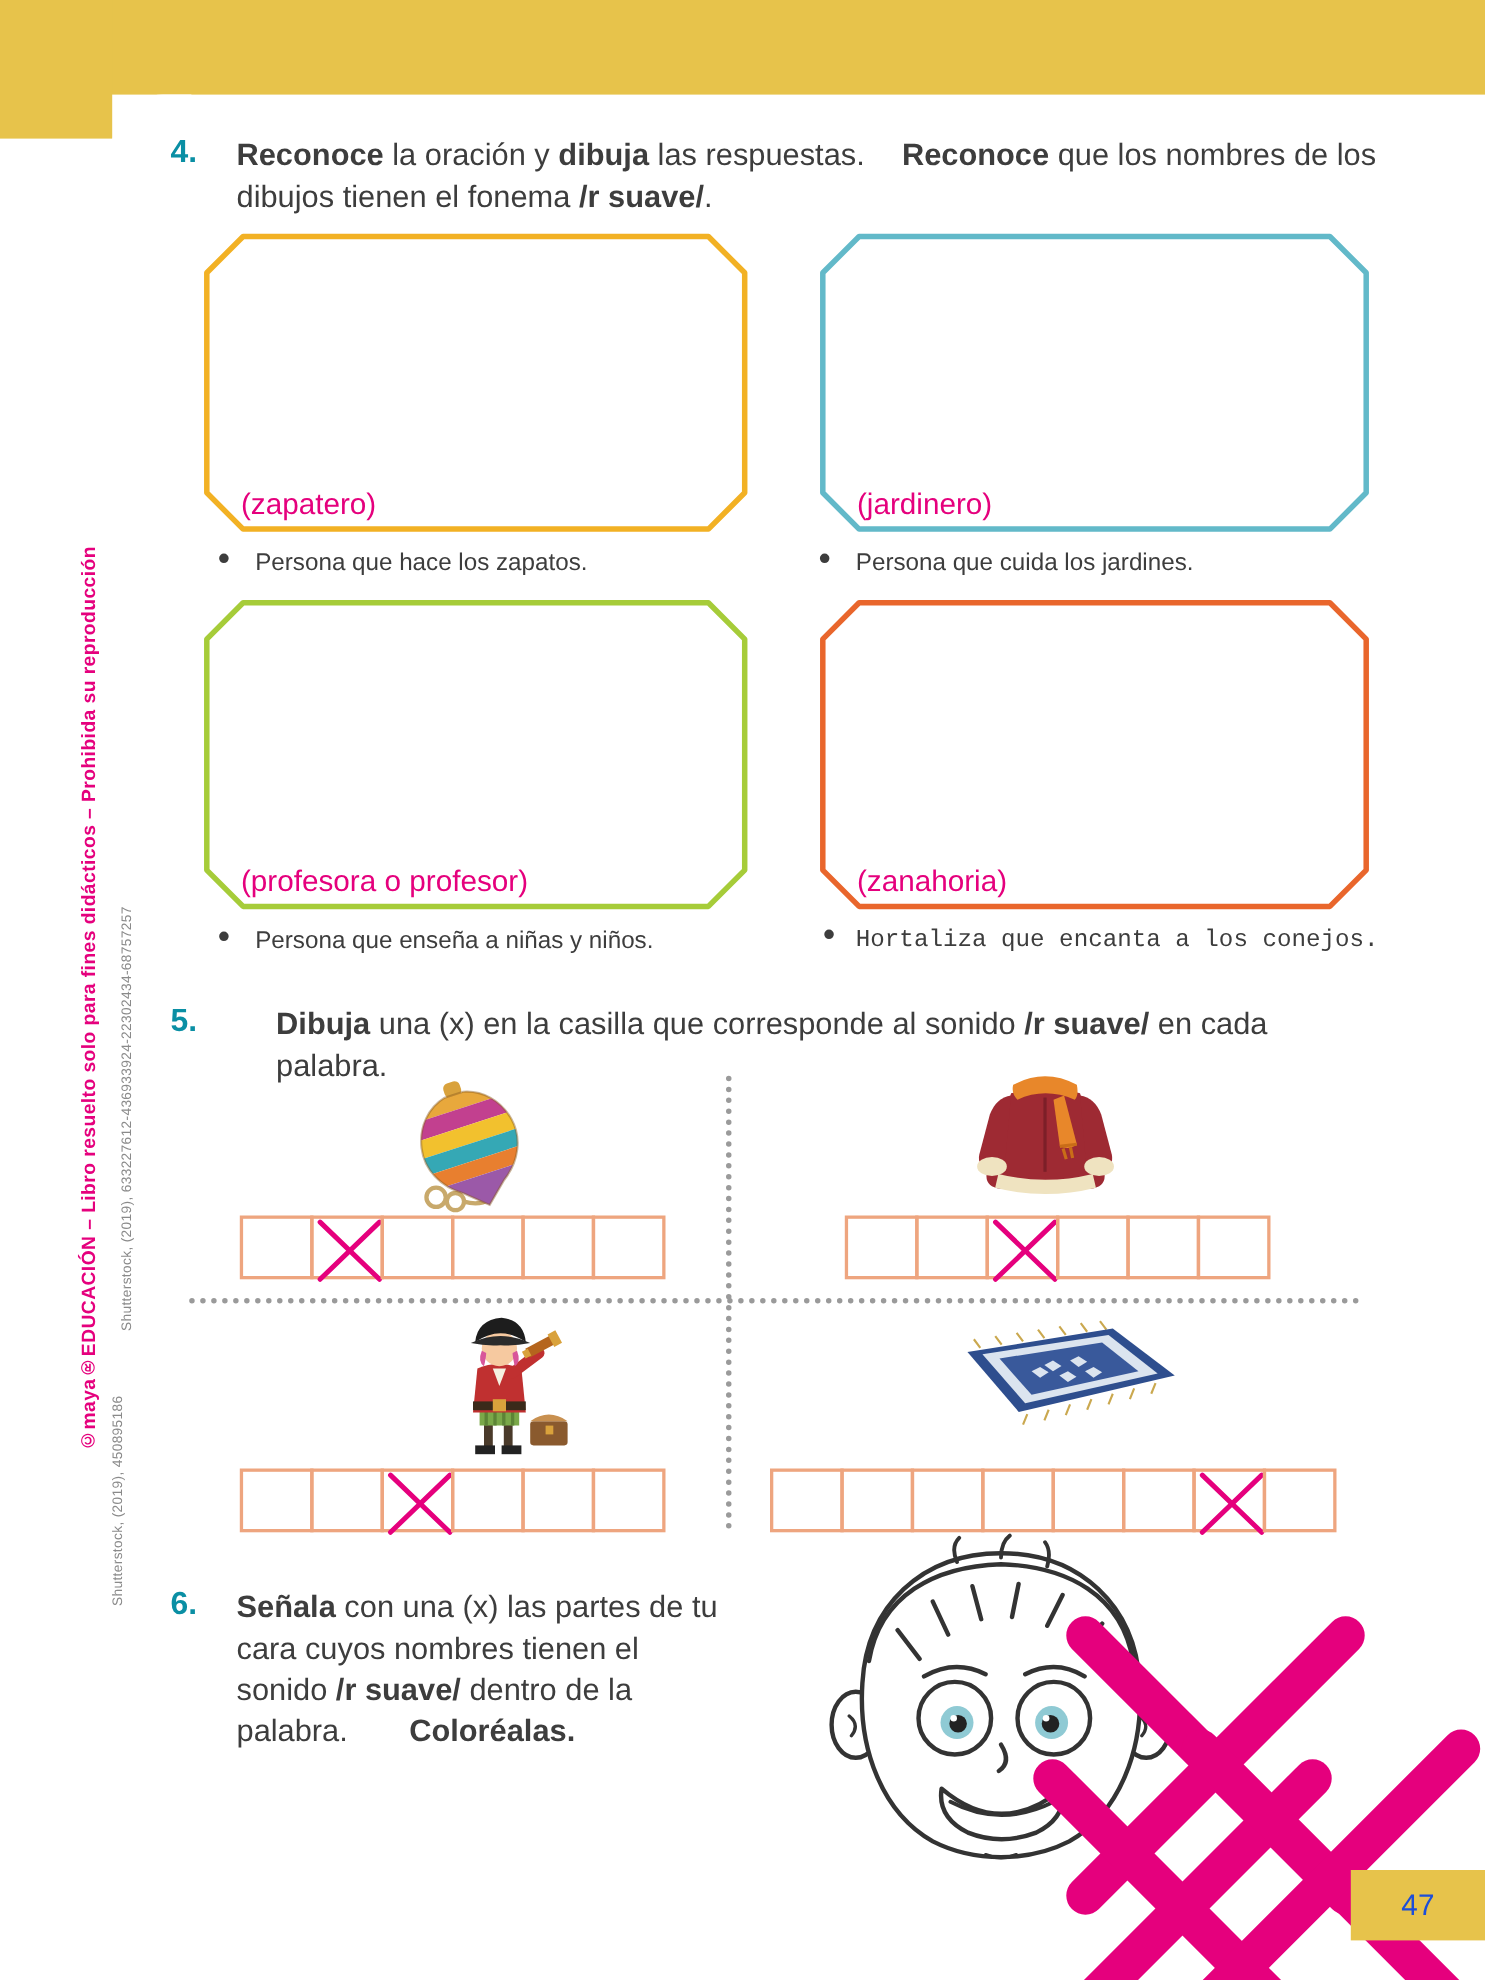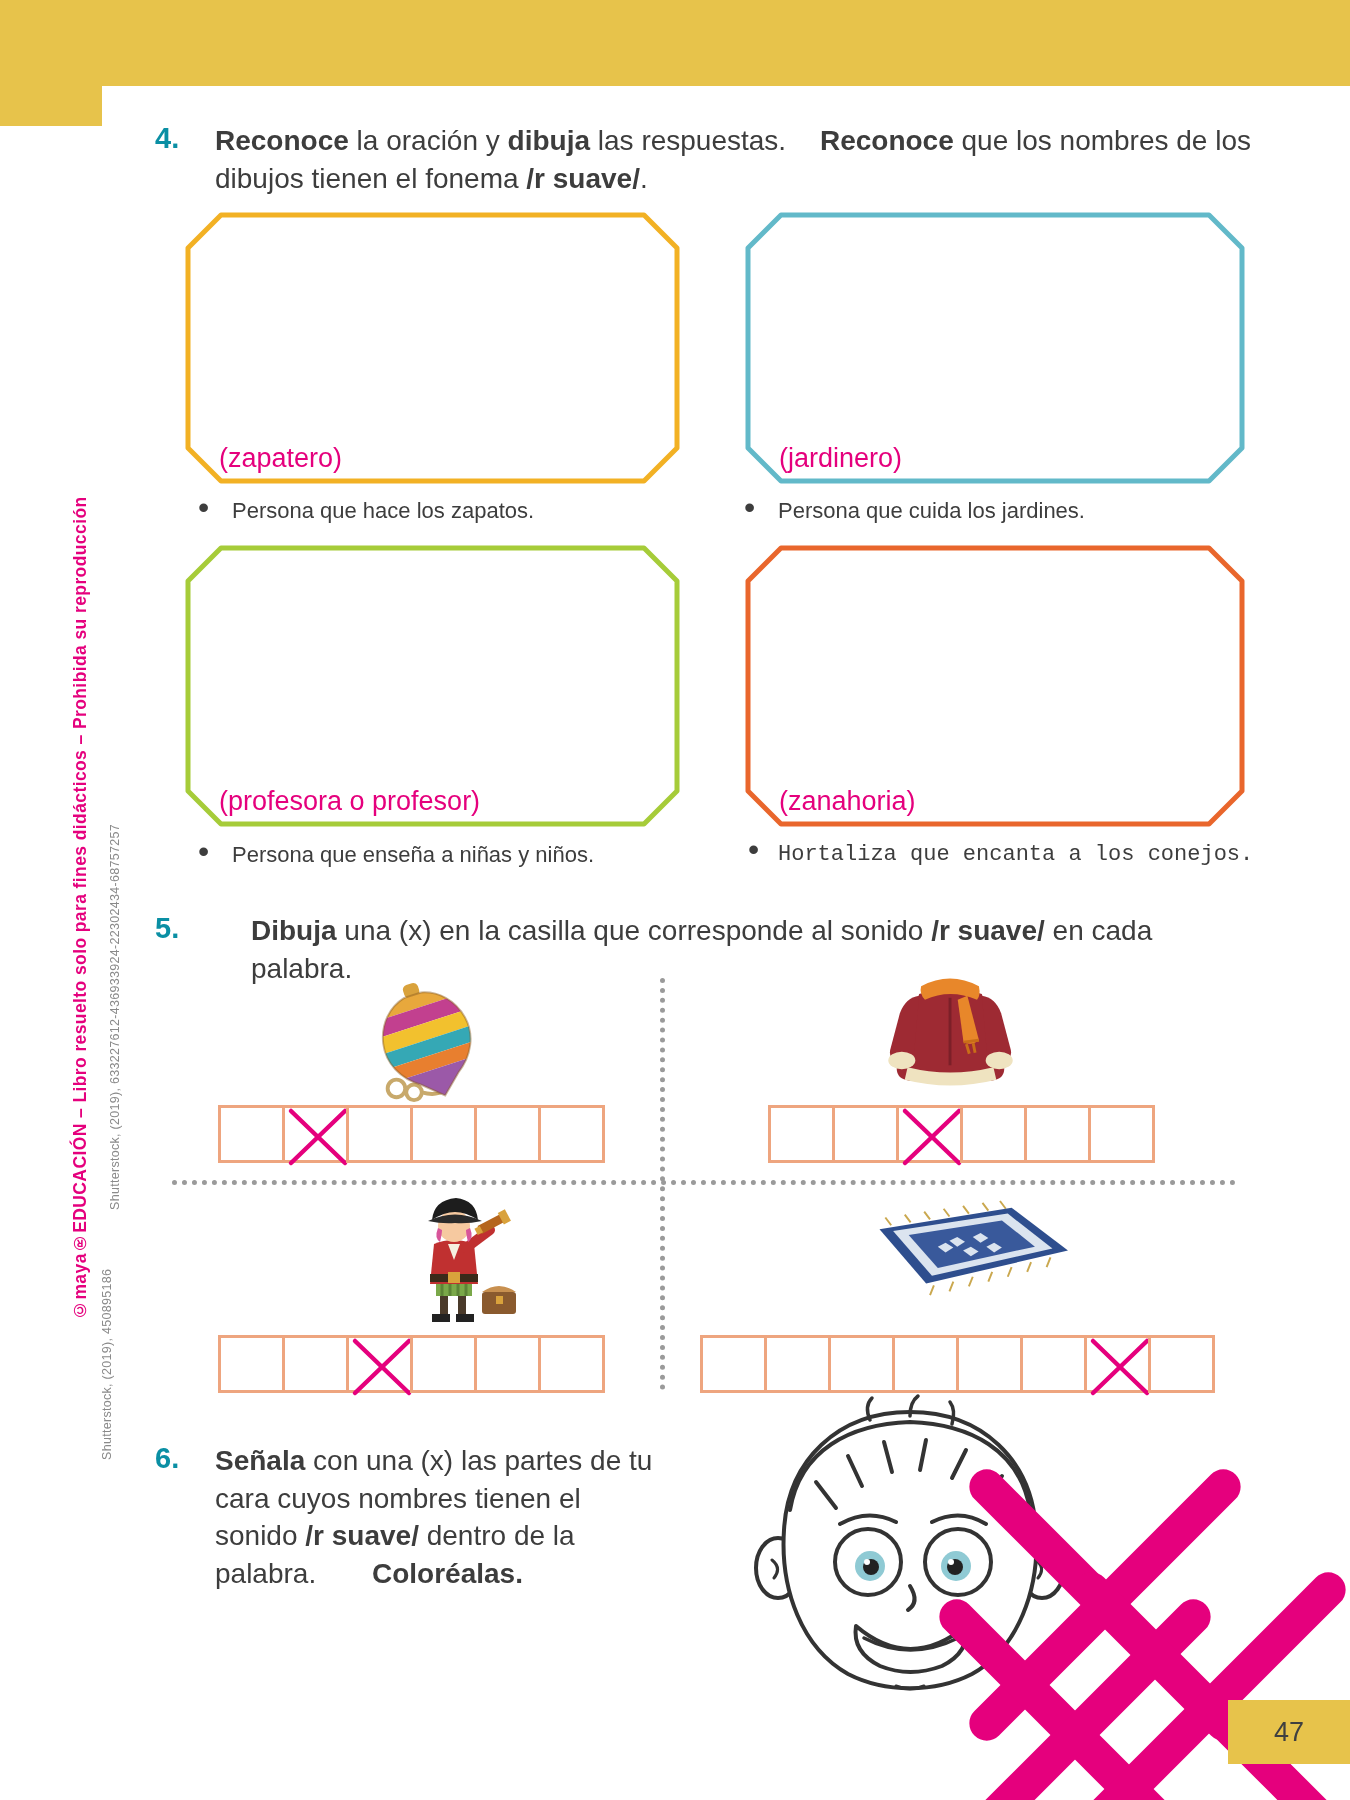--- a/index.html
+++ b/index.html
@@ -51,21 +51,21 @@
   .img-wrap svg { width:100%; height:100%; overflow:visible; }
 
   
   .face-x { position:absolute; width:48px; height:46px; overflow:visible; }
   .face-x line { stroke:var(--magenta,#e5007d); stroke-width:5; stroke-linecap:round; }
 
   
   .pagenum {
     position:absolute; left:1228px; top:1700px; width:122px; height:64px;
     background:var(--band-yellow,#e7c34b); display:flex; align-items:center; justify-content:center;
-    font-size:27px; color:#404040;
+    font-size:27px; color:#1d4ed8;
   }
 </style>
 </head>
 <body>
 
 <div class="band-top"></div>
 <div class="band-left"></div>
 <div class="band-notch"></div>
 
 <div class="vtext sidebar-copy" style="left:70px; top:415px; height:905px;">©maya®EDUCACIÓN – Libro resuelto solo para fines didácticos – Prohibida su reproducción</div>

